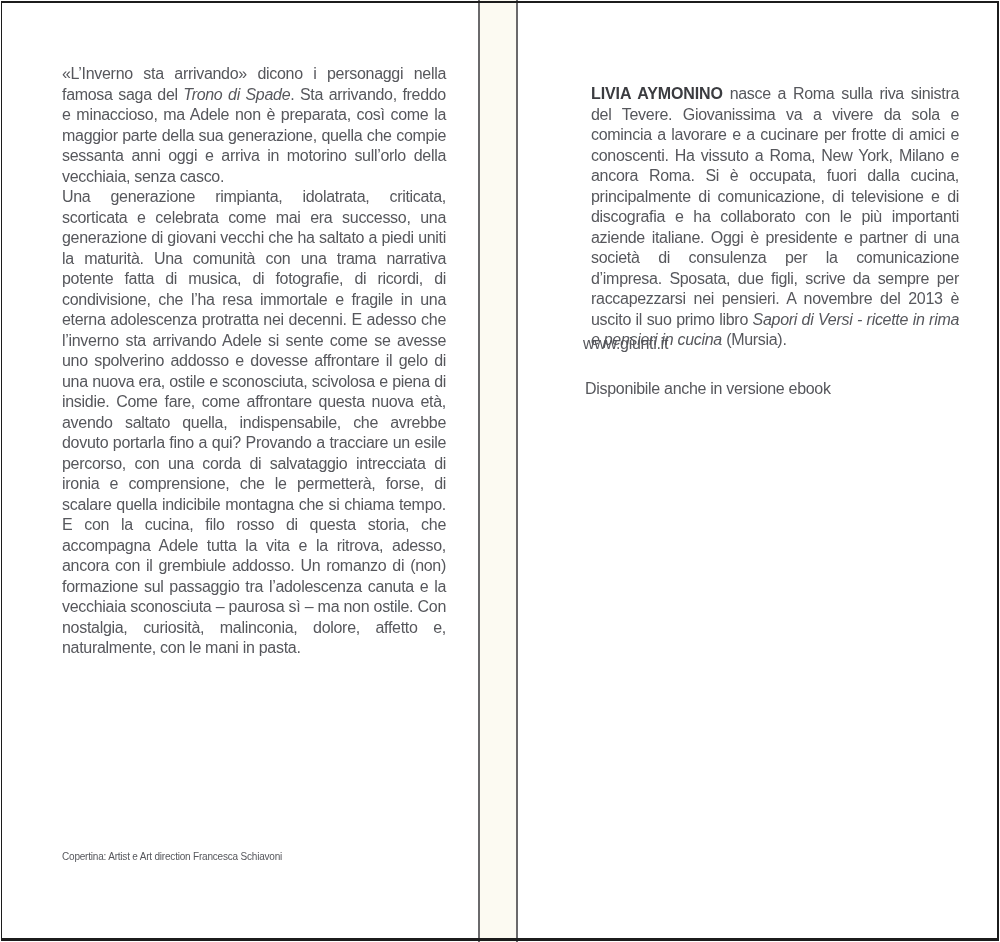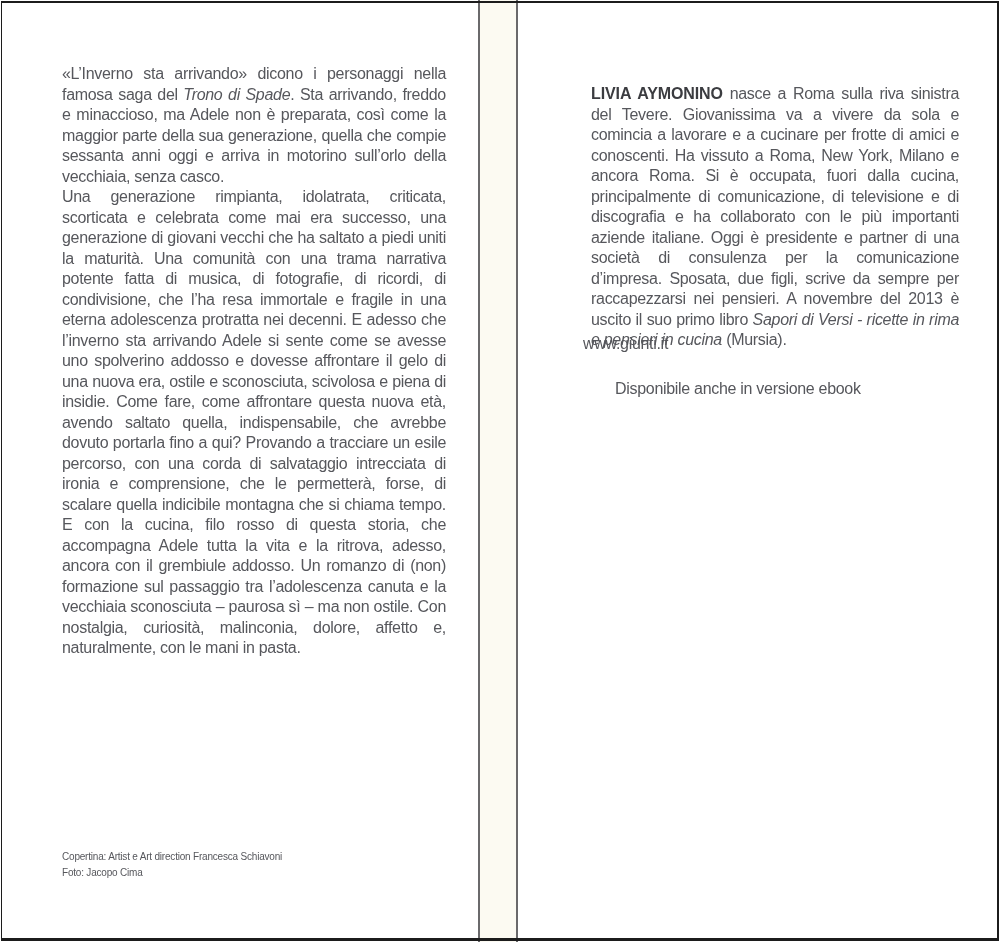--- a/index.html
+++ b/index.html
@@ -59,41 +59,40 @@
   }
   .credit-gap { margin-top: 11px; }
   .bio {
     position: absolute; left: 583px; top: 76px; width: 368px;
     margin: 8px;
   }
   .website {
     position: absolute; left: 583px; top: 334px;
   }
   .ebook {
-    position: absolute; left: 615px; top: 379px;
+    position: absolute; left: 585px; top: 379px;
   }
   .bold { font-weight: bold; color: var(--emphasis-text); letter-spacing: -0.1px; }
   .italic { font-style: italic; }
 </style>
 </head>
 <body>
 
 <div class="scan" lang="it">
 
   <div class="page-border"></div>
   <div class="gutter"></div>
 
   <section>
     <div class="left-text body-copy">
       <p><span>«L’Inverno sta arrivando» dicono i personaggi nella famosa saga del </span><span class="italic">Trono di Spade</span><span>. Sta arrivando, freddo e minaccioso, ma Adele non è preparata, così come la maggior parte della sua generazione, quella che compie sessanta anni oggi e arriva in motorino sull’orlo della vecchiaia, senza casco.</span></p>
       <p><span>Una generazione rimpianta, idolatrata, criticata, scorticata e celebrata come mai era successo, una generazione di giovani vecchi che ha saltato a piedi uniti la maturità. Una comunità con una trama narrativa potente fatta di musica, di fotografie, di ricordi, di condivisione, che l’ha resa immortale e fragile in una eterna adolescenza protratta nei decenni. E adesso che l’inverno sta arrivando Adele si sente come se avesse uno spolverino addosso e dovesse affrontare il gelo di una nuova era, ostile e sconosciuta, scivolosa e piena di insidie. Come fare, come affrontare questa nuova età, avendo saltato quella, indispensabile, che avrebbe dovuto portarla fino a qui? Provando a tracciare un esile percorso, con una corda di salvataggio intrecciata di ironia e comprensione, che le permetterà, forse, di scalare quella indicibile montagna che si chiama tempo. E con la cucina, filo rosso di questa storia, che accompagna Adele tutta la vita e la ritrova, adesso, ancora con il grembiule addosso. Un romanzo di (non) formazione sul passaggio tra l’adolescenza canuta e la vecchiaia sconosciuta – paurosa sì – ma non ostile. Con nostalgia, curiosità, malinconia, dolore, affetto e, naturalmente, con le mani in pasta.</span></p>
     </div>
     <div class="credits">
       <div>Copertina: Artist e Art direction Francesca Schiavoni</div>
-      <div>Foto: Jacopo Cima</div>
     </div>
   </section>
 
   <section>
     <p class="bio body-copy"><span class="bold">LIVIA AYMONINO</span><span> nasce a Roma sulla riva sinistra del Tevere. Giovanissima va a vivere da sola e comincia a lavorare e a cucinare per frotte di amici e conoscenti. Ha vissuto a Roma, New York, Milano e ancora Roma. Si è occupata, fuori dalla cucina, principalmente di comunicazione, di televisione e di discografia e ha collaborato con le più importanti aziende italiane. Oggi è presidente e partner di una società di consulenza per la comunicazione d’impresa. Sposata, due figli, scrive da sempre per raccapezzarsi nei pensieri. A novembre del 2013 è uscito il suo primo libro </span><span class="italic">Sapori di Versi - ricette in rima e pensieri in cucina</span><span> (Mursia).</span></p>
     <div class="website body-copy">www.giunti.it</div>
     <div class="ebook body-copy">Disponibile anche in versione ebook</div>
   </section>
 
 </div>

